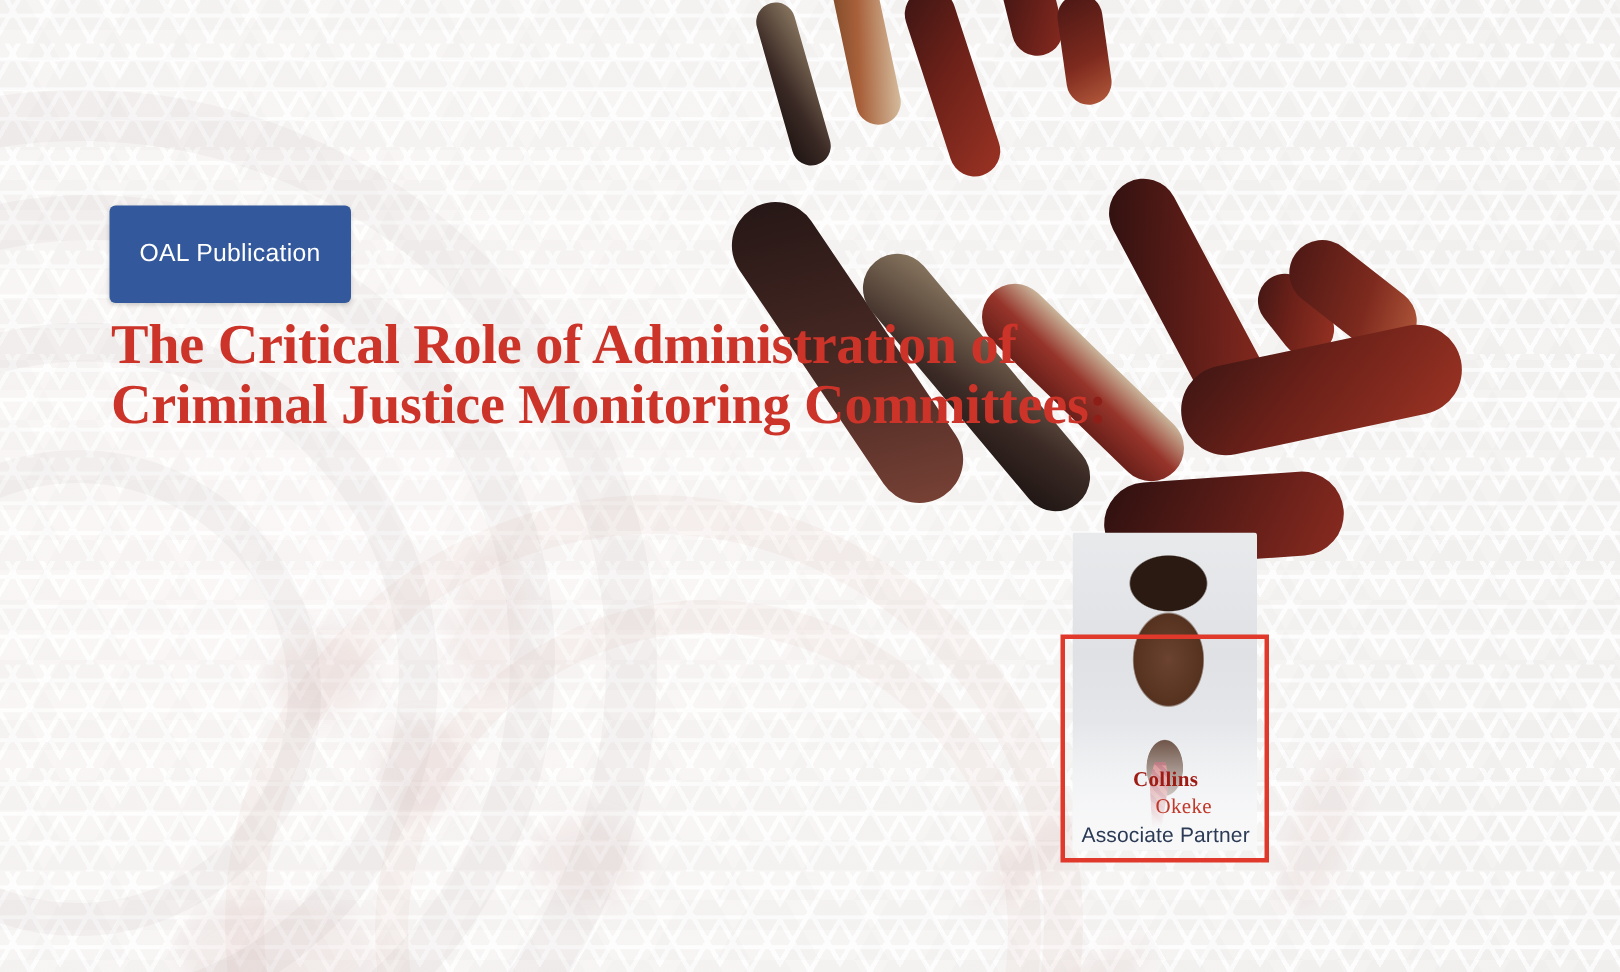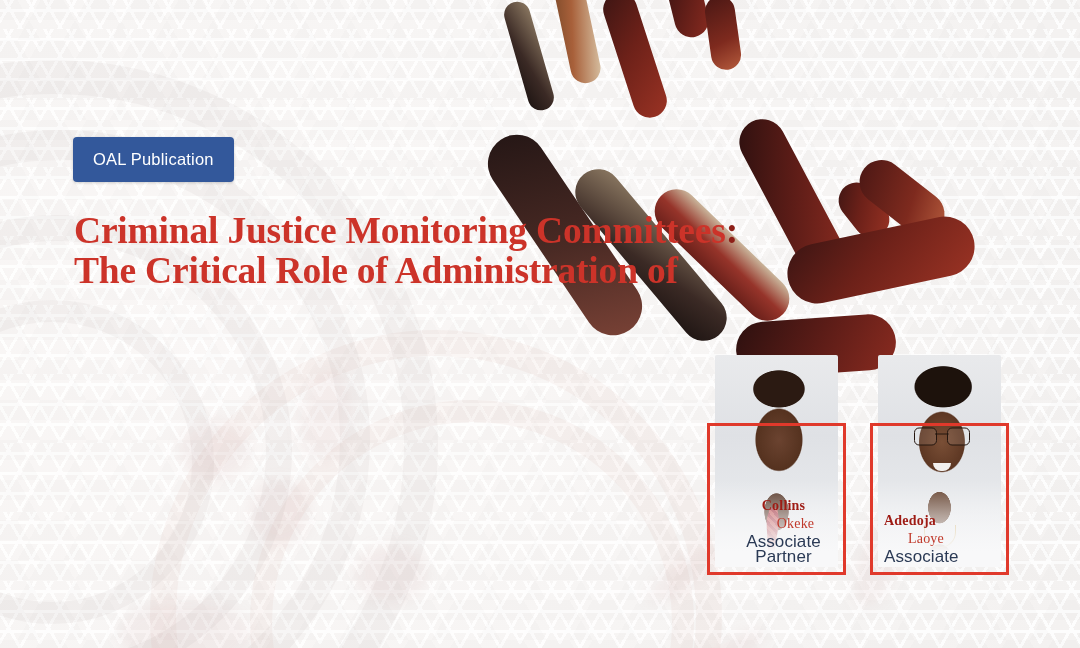--- a/index.html
+++ b/index.html
@@ -104,21 +104,21 @@
   .wood-e { background: linear-gradient(200deg, #241615 0%, #4a2a24 55%, #7a4236 100%); }
   .wood-f { background: linear-gradient(75deg, #1d1412 0%, #3b2a25 40%, #8d7a63 100%); }
   .wood-g { background: linear-gradient(90deg, #6a201a 0%, #96342a 50%, #c9b49a 100%); }
 
   
   .badge {
     position: absolute;
     left: 73px;
     top: 137px;
     height: 33px;
-    padding: 6px 20px;
+    padding: 16px 20px;
     display: flex;
     align-items: center;
     background: #33589b;
     border-radius: 4px;
     box-shadow: 0 1px 3px rgba(0,0,0,0.18);
   }
   .badge-text {
     color: #ffffff;
     font-size: 16.5px;
     letter-spacing: 0.2px;
@@ -288,21 +288,21 @@
   .cap-last {
     font-family: "Liberation Serif", serif;
     font-size: 14px;
     line-height: 16px;
     color: #c0392b;
     margin-left: 24px;
     letter-spacing: 0.2px;
   }
   .cap-role {
     font-family: "Liberation Sans", sans-serif;
-    font-size: 17px;
+    font-size: 14px;
     line-height: 15px;
     color: #2b3a55;
     margin-top: 2px;
     letter-spacing: 0.1px;
   }
 </style>
 </head>
 <body>
 
 <div class="banner">
@@ -345,59 +345,36 @@
     <div class="arcseg wood-a" style="left:286px; top:380px; width:190px; height:60px;  transform:rotate(-12deg); border-radius:70px;"></div>
     <div class="arcseg wood-b" style="left:236px; top:468px; width:160px; height:56px;  transform:rotate(-4deg);  border-radius:70px;"></div>
 
   </div>
 
   <div class="badge">
     <span class="badge-text">OAL Publication</span>
   </div>
 
   <h1 class="headline">
+    <span class="ln">The Critical Role of Administration of</span>
     <span class="ln"><span>Criminal Justice Monitoring Committees</span><span class="colon">:</span></span>
-    <span class="ln">The Critical Role of Administration of</span>
   </h1>
 
   <div class="person p1">
     <div class="photo-wrap">
       <div class="photo pA">
         <div class="tie"></div>
       </div>
     </div>
     <div class="frame"></div>
     <div class="caption">
       <div>
         <span class="cap-first">Collins</span>
       </div>
       <div>
         <span class="cap-last">Okeke</span>
       </div>
       <div class="cap-role">Associate Partner</div>
     </div>
   </div>
 
-  <div class="person p2">
-    <div class="photo-wrap">
-      <div class="photo pB">
-        <div class="glasses">
-          <span class="lens l"></span>
-          <span class="bridge"></span>
-          <span class="lens r"></span>
-        </div>
-        <div class="smile"></div>
-        <div class="necklace"></div>
-      </div>
-    </div>
-    <div class="frame"></div>
-    <div class="caption">
-      <div>
-        <span class="cap-first">Adedoja</span>
-      </div>
-      <div>
-        <span class="cap-last">Laoye</span>
-      </div>
-      <div class="cap-role">Associate</div>
-    </div>
-  </div>
 
 </div>
 
 </body></html>

